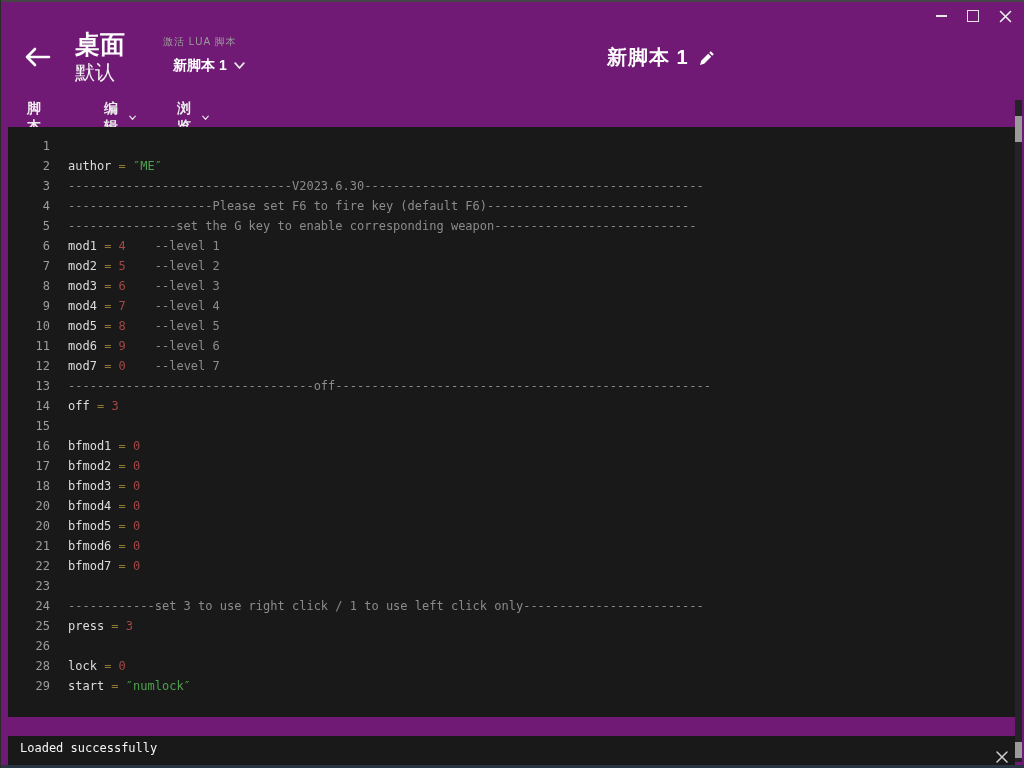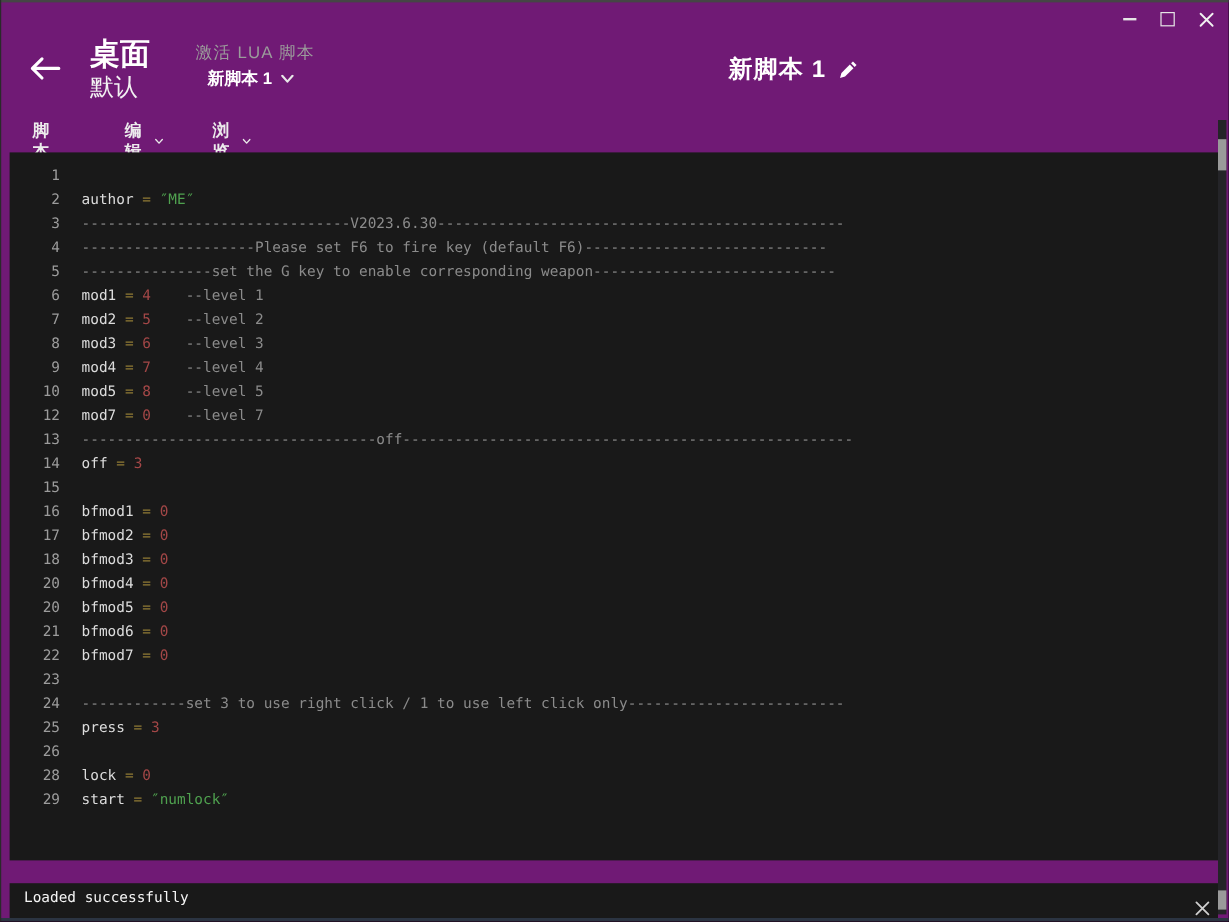--- a/index.html
+++ b/index.html
@@ -11,21 +11,21 @@
   
   .win-controls{position:absolute;top:6px;right:8px;display:flex;gap:10px;}
   .win-btn{width:22px;height:20px;display:flex;align-items:center;justify-content:center;cursor:pointer;}
   .glyph-min{width:11px;height:2px;background:#e6e6e6;}
   .glyph-max{width:10px;height:10px;border:1.5px solid #e6e6e6;}
 
   
   .back-btn{position:absolute;left:24px;top:46px;width:28px;height:24px;cursor:pointer;}
   .profile-name{position:absolute;left:75px;top:28px;font-size:25px;font-weight:bold;color:#ffffff;}
   .profile-mode{position:absolute;left:75px;top:59px;font-size:20px;color:#f2f2f2;}
-  .active-label{position:absolute;left:163px;top:35px;font-size:14px;color:#9b9b9b;letter-spacing:1px;}
+  .active-label{position:absolute;left:163px;top:35px;font-size:10px;color:#9b9b9b;letter-spacing:1px;}
   .script-selector{position:absolute;left:173px;top:57px;display:flex;align-items:center;gap:7px;
        font-size:14px;font-weight:bold;color:#ffffff;cursor:pointer;}
   .doc-title{position:absolute;left:607px;top:44px;display:flex;align-items:center;gap:9px;}
   .doc-title .t{font-size:20px;font-weight:bold;color:#ffffff;letter-spacing:1px;}
   .pencil{cursor:pointer;display:flex;}
 
   
   .menubar{position:absolute;left:27px;top:100px;display:flex;}
   .menu-item{display:flex;align-items:center;gap:7px;font-size:14px;font-weight:bold;color:#ececec;cursor:pointer;}
   .menu-item.m1{position:absolute;left:0;align-items:flex-end;}
@@ -129,20 +129,21 @@
         <div class="code-line"><span class="line-num">1</span></div>
         <div class="code-line"><span class="line-num">2</span><span class="code-text"><span class="tok-i">author</span><span class="tok-o"> = </span><span class="tok-s">″ME″</span></span></div>
         <div class="code-line"><span class="line-num">3</span><span class="code-text"><span class="tok-c">-------------------------------V2023.6.30-----------------------------------------------</span></span></div>
         <div class="code-line"><span class="line-num">4</span><span class="code-text"><span class="tok-c">--------------------Please set F6 to fire key (default F6)----------------------------</span></span></div>
         <div class="code-line"><span class="line-num">5</span><span class="code-text"><span class="tok-c">---------------set the G key to enable corresponding weapon----------------------------</span></span></div>
         <div class="code-line"><span class="line-num">6</span><span class="code-text"><span class="tok-i">mod1</span><span class="tok-o"> = </span><span class="tok-n">4</span><span class="tok-c">    --level 1</span></span></div>
         <div class="code-line"><span class="line-num">7</span><span class="code-text"><span class="tok-i">mod2</span><span class="tok-o"> = </span><span class="tok-n">5</span><span class="tok-c">    --level 2</span></span></div>
         <div class="code-line"><span class="line-num">8</span><span class="code-text"><span class="tok-i">mod3</span><span class="tok-o"> = </span><span class="tok-n">6</span><span class="tok-c">    --level 3</span></span></div>
         <div class="code-line"><span class="line-num">9</span><span class="code-text"><span class="tok-i">mod4</span><span class="tok-o"> = </span><span class="tok-n">7</span><span class="tok-c">    --level 4</span></span></div>
         <div class="code-line"><span class="line-num">10</span><span class="code-text"><span class="tok-i">mod5</span><span class="tok-o"> = </span><span class="tok-n">8</span><span class="tok-c">    --level 5</span></span></div>
+        <div class="code-line"><span class="line-num">11</span><span class="code-text"><span class="tok-i">mod6</span><span class="tok-o"> = </span><span class="tok-n">9</span><span class="tok-c">    --level 6</span></span></div>
         <div class="code-line"><span class="line-num">12</span><span class="code-text"><span class="tok-i">mod7</span><span class="tok-o"> = </span><span class="tok-n">0</span><span class="tok-c">    --level 7</span></span></div>
         <div class="code-line"><span class="line-num">13</span><span class="code-text"><span class="tok-c">----------------------------------off----------------------------------------------------</span></span></div>
         <div class="code-line"><span class="line-num">14</span><span class="code-text"><span class="tok-i">off</span><span class="tok-o"> = </span><span class="tok-n">3</span></span></div>
         <div class="code-line"><span class="line-num">15</span><span class="code-text"></span></div>
         <div class="code-line"><span class="line-num">16</span><span class="code-text"><span class="tok-i">bfmod1</span><span class="tok-o"> = </span><span class="tok-n">0</span></span></div>
         <div class="code-line"><span class="line-num">17</span><span class="code-text"><span class="tok-i">bfmod2</span><span class="tok-o"> = </span><span class="tok-n">0</span></span></div>
         <div class="code-line"><span class="line-num">18</span><span class="code-text"><span class="tok-i">bfmod3</span><span class="tok-o"> = </span><span class="tok-n">0</span></span></div>
         <div class="code-line"><span class="line-num">20</span><span class="code-text"><span class="tok-i">bfmod4</span><span class="tok-o"> = </span><span class="tok-n">0</span></span></div>
         <div class="code-line"><span class="line-num">20</span><span class="code-text"><span class="tok-i">bfmod5</span><span class="tok-o"> = </span><span class="tok-n">0</span></span></div>
         <div class="code-line"><span class="line-num">21</span><span class="code-text"><span class="tok-i">bfmod6</span><span class="tok-o"> = </span><span class="tok-n">0</span></span></div>

